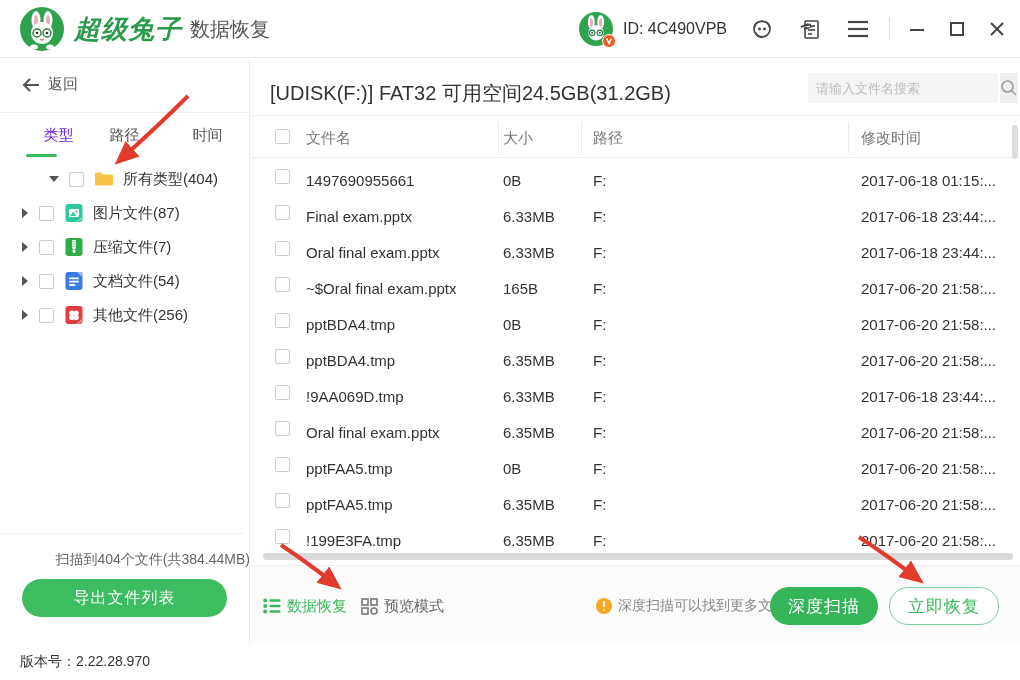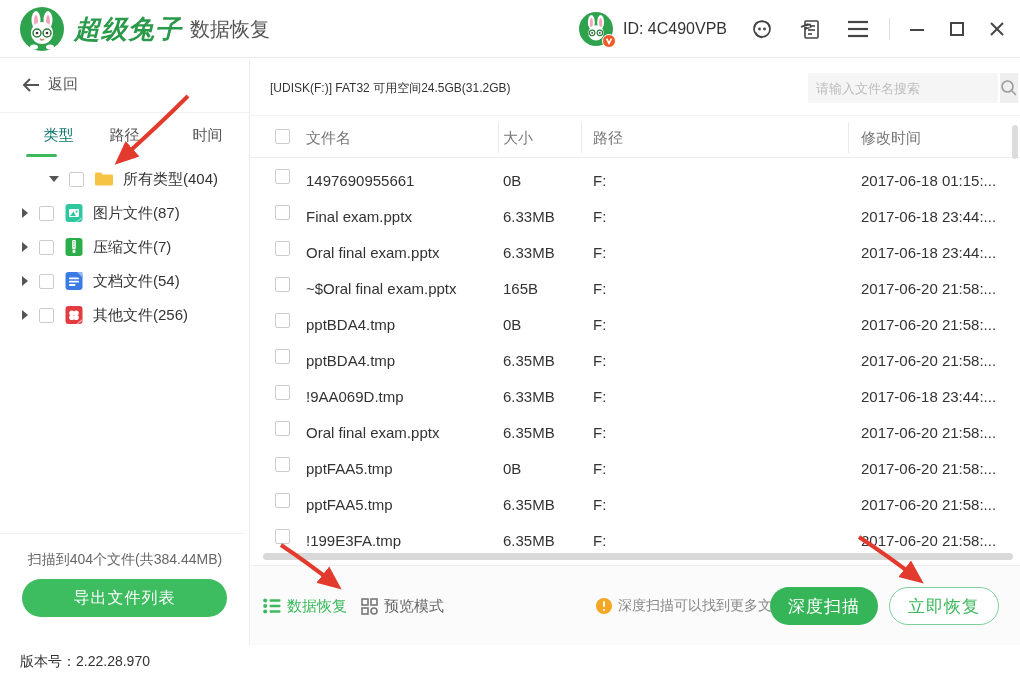--- a/index.html
+++ b/index.html
@@ -25,40 +25,40 @@
   .wbtn { margin-left:14px; width:26px; height:26px; display:flex; align-items:center; justify-content:center; cursor:pointer; }
 
   
   .sidebar { position:absolute; left:0; top:59px; width:250px; height:586px; background:#fff;
              border-right:1px solid #ececec; }
   .back-row { position:absolute; left:22px; top:16px; display:flex; align-items:center; cursor:pointer; }
   .back-label { margin-left:8px; font-size:15px; color:#555; }
   .side-div1 { position:absolute; left:0; top:53px; width:250px; height:1px; background:#efefef; }
   .tabs { position:absolute; left:0; top:54px; width:250px; height:46px; display:flex; }
   .tab { width:83px; text-align:center; line-height:44px; font-size:15px; color:#555; cursor:pointer; position:relative; }
-  .tab.active { color:#0f766e;padding-left:34px; }
+  .tab.active { color:#6d28d9;padding-left:34px; }
   .tab.active .tab-underline { position:absolute; left:26px; bottom:2px; width:31px; height:3px;
             background:#3cb95c; border-radius:2px; }
   .tree { position:absolute; left:0; top:103px; width:250px; }
   .tree-row { height:34px; display:flex; align-items:center; cursor:pointer; }
   .tree-row.root { padding-left:10px;margin-left:38px; }
   .tree-row.child { padding-left:18px; }
   .caret { width:12px; height:12px; display:flex; align-items:center; justify-content:center; flex:0 0 auto; }
   .cb { width:15px; height:15px; border:1px solid #ccc; border-radius:2px; background:#fff; flex:0 0 auto; margin-left:9px; cursor:pointer; }
   .ticon { width:20px; height:20px; margin-left:10px; flex:0 0 auto; }
   .tlabel { margin-left:9px; font-size:15px; color:#333; white-space:nowrap; }
   .side-div2 { position:absolute; left:0; top:474px; width:244px; height:1px; background:#f0f0f0; }
-  .scan-summary { position:absolute; left:0; top:492px; width:250px; text-align:center; font-size:14px; color:#666; }
+  .scan-summary { position:absolute; left:0; top:492px; width:250px; text-align:right; font-size:14px; color:#666; }
   .export-btn { position:absolute; left:22px; top:520px; width:205px; height:38px; border-radius:19px;
                 background:#3dbd5f; color:#fff; font-size:16px; display:flex; align-items:center;
                 justify-content:center; cursor:pointer; letter-spacing:1px; }
 
   
   .main { position:absolute; left:251px; top:59px; width:769px; height:586px; background:#fff; }
-  .drive-title { position:absolute; left:19px; top:21px; font-size:12px; color:#333; }
+  .drive-title { position:absolute; left:19px; top:21px; font-size:20px; color:#333; }
   .search-box { position:absolute; right:22px; top:14px; width:190px; height:30px; background:#f5f5f5;
                 display:flex; align-items:center; }
   .search-input { flex:1; height:30px; border:none; outline:none; background:transparent; padding:0 8px;
                   font-size:13px; color:#333; font-family:inherit; }
   .search-input::placeholder { color:#bdbdbd; }
   .search-btn { width:36px; height:30px; background:#efefef; display:flex; align-items:center; justify-content:center; cursor:pointer; }
 
   .thead { position:absolute; left:0; top:56px; width:769px; height:43px; border-top:1px solid #f0f0f0;
            border-bottom:1px solid #ececec; }
   .thead .cb { position:absolute; left:24px; top:13px; margin:0; }

